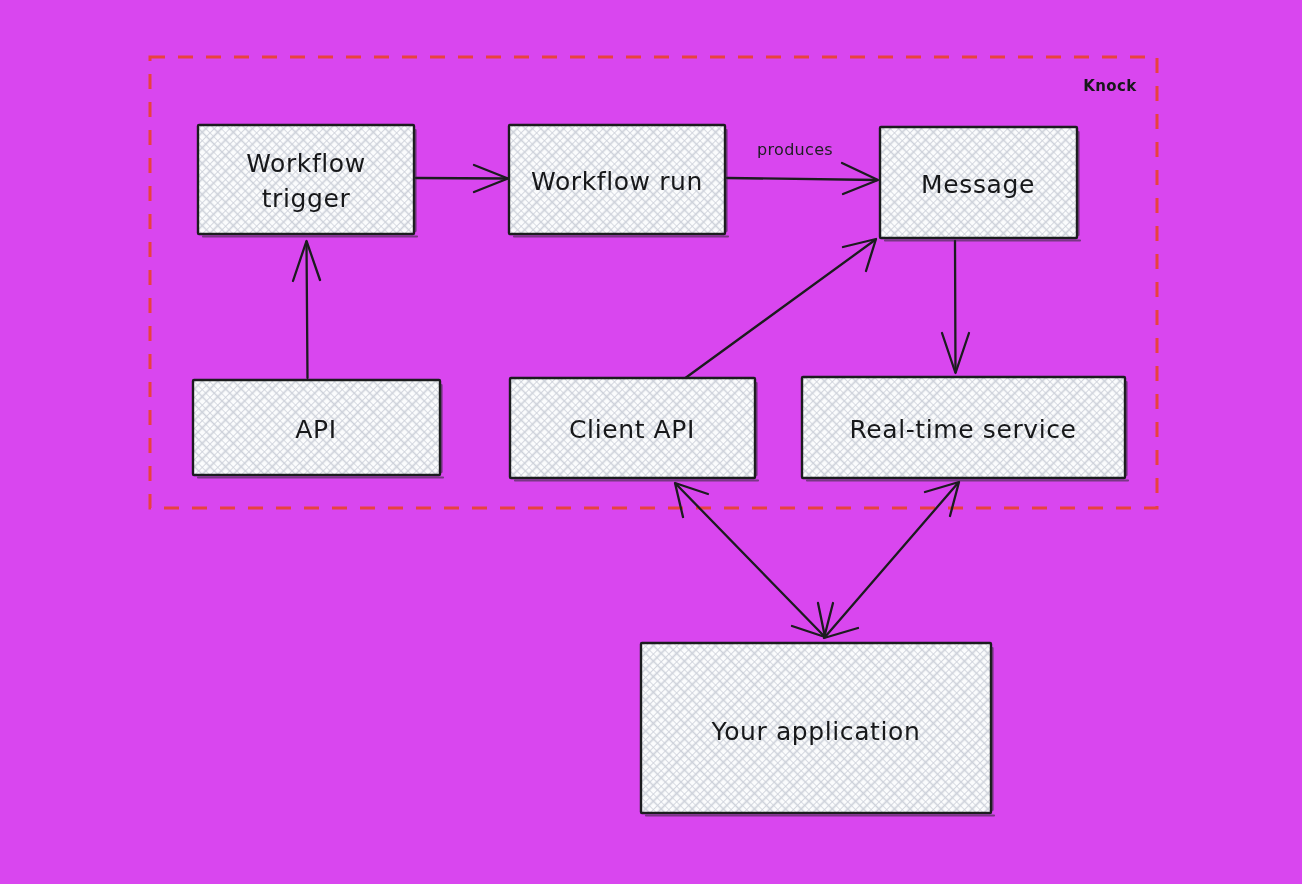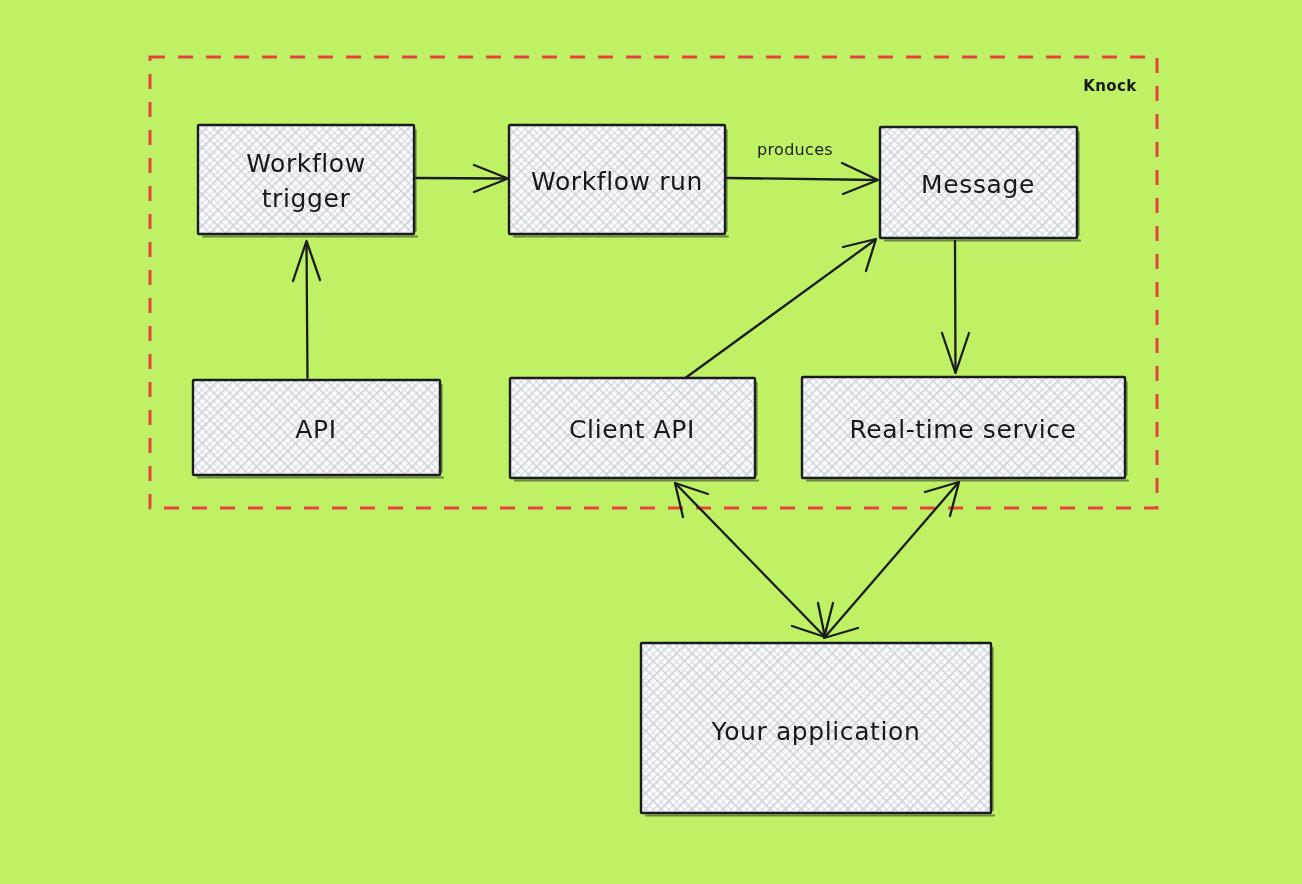--- a/index.html
+++ b/index.html
@@ -8,21 +8,21 @@
     padding: 0;
     background: #ffffff;
   }
   body {
     font-family: "DejaVu Sans", sans-serif;
   }
   #stage {
     position: relative;
     width: 1302px;
     height: 884px;
-    background: #bef264;
+    background: #d946ef;
     overflow: hidden;
   }
   #diagram-svg {
     position: absolute;
     inset: 0;
     width: 1302px;
     height: 884px;
     display: block;
   }
   .node-label {

